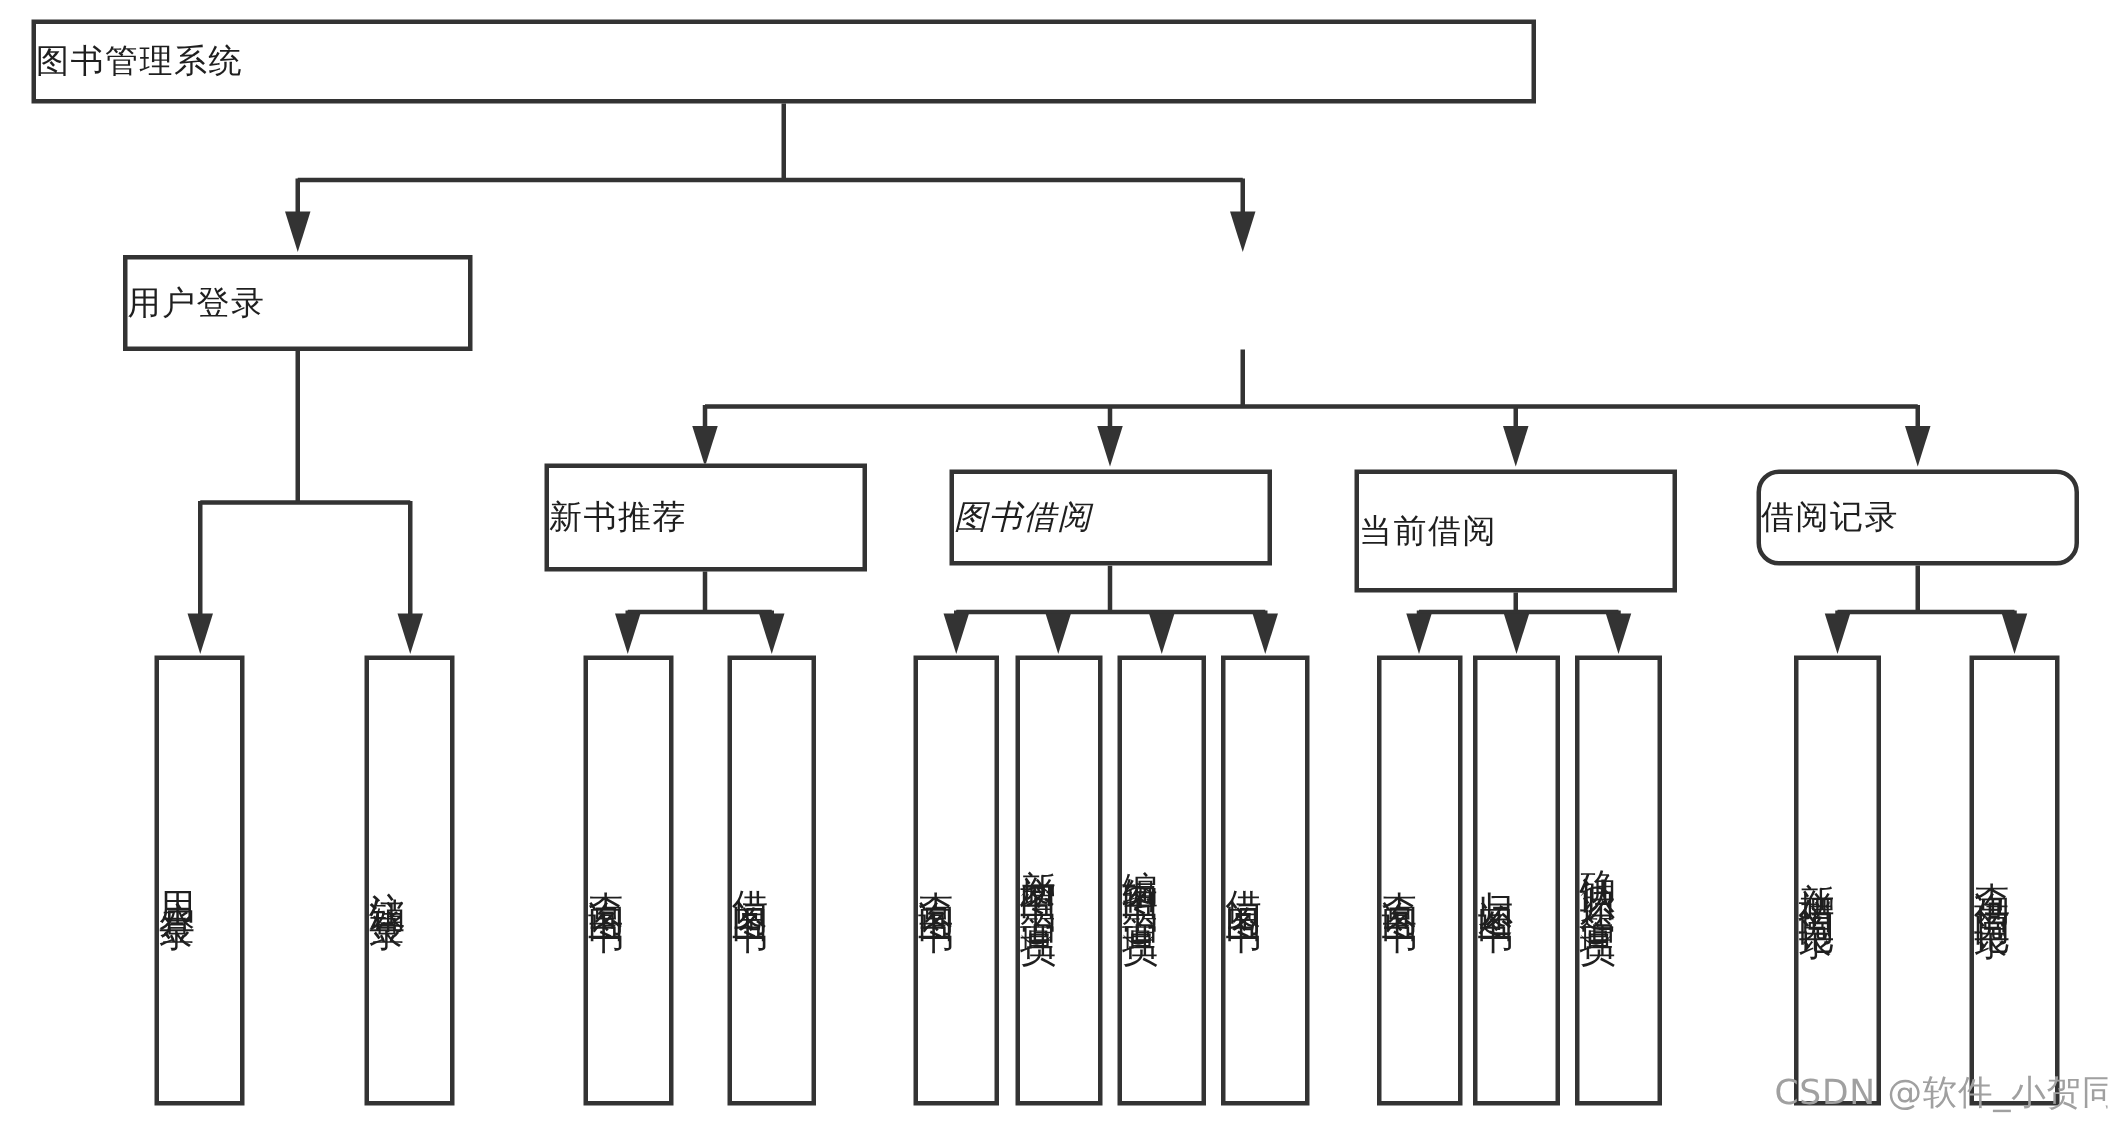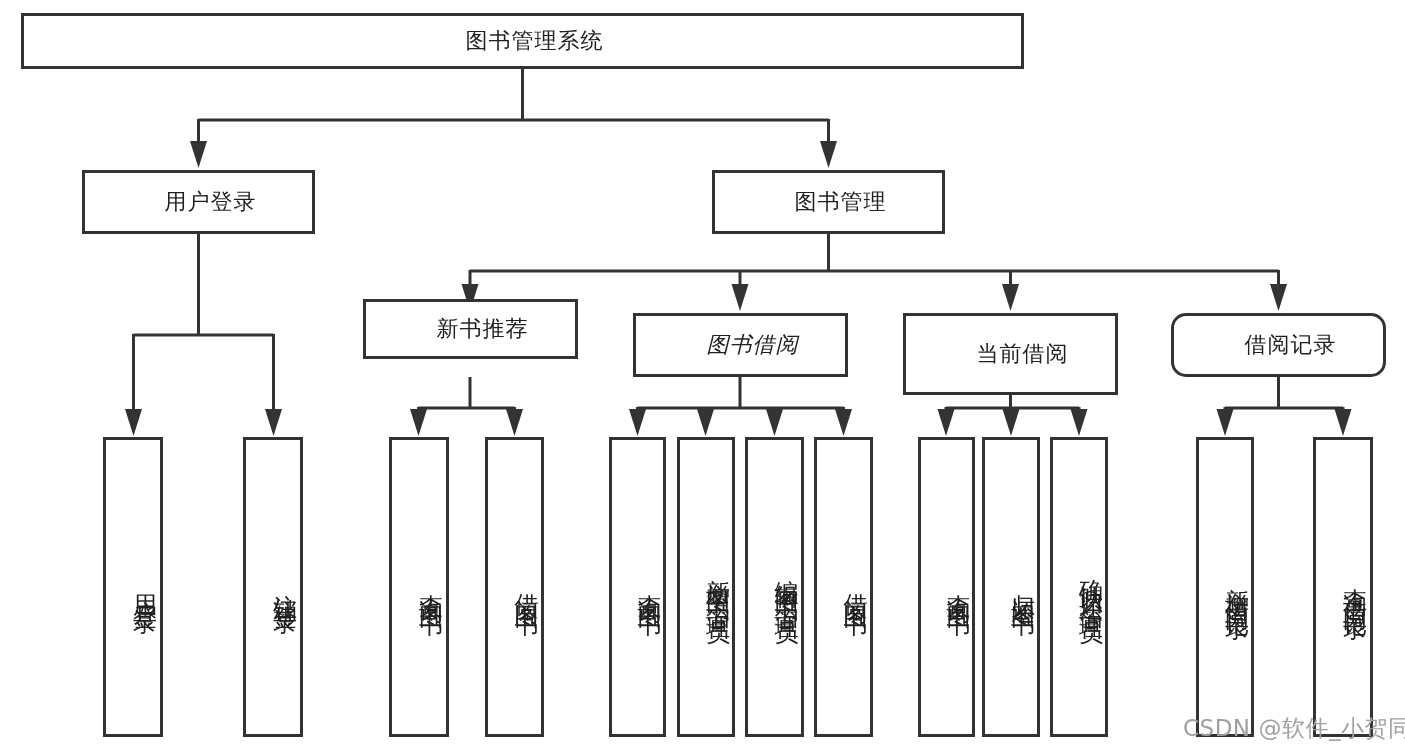--- a/index.html
+++ b/index.html
@@ -35,38 +35,36 @@
     fill: var(--line);
     stroke: none;
   }
   .box {
     position: absolute;
     box-sizing: border-box;
     border: 3px solid var(--line);
     background: var(--background);
     display: flex;
     align-items: center;
-    justify-content: center;
     color: var(--text);
-    padding-left: 24px;
   }
   .hbox { font-size: 22px; letter-spacing: 1px; }
   .vbox .vlabel {
     writing-mode: vertical-rl;
     text-orientation: mixed;
     font-size: 24px;
     letter-spacing: 6px;
     line-height: 1;
     white-space: nowrap;
   }
   
   .n-root          { left: 21px;   top: 13px;  width: 1003px; height: 56px; }
   .n-user-login    { left: 82px;   top: 170px; width: 233px;  height: 64px; }
   .n-book-mgmt     { left: 712px;  top: 170px; width: 233px;  height: 64px; }
-  .n-new-book      { left: 363px;  top: 299px; width: 215px;  height: 60px; }
+  .n-new-book      { left: 363px;  top: 309px; width: 215px;  height: 72px; }
   .n-book-borrow   { left: 633px;  top: 313px; width: 215px;  height: 64px; font-style: italic; }
   .n-cur-borrow    { left: 903px;  top: 313px; width: 215px;  height: 82px; }
   .n-borrow-rec    { left: 1171px; top: 313px; width: 215px;  height: 64px; border-radius: 15px; }
   .leaf            { top: 437px; height: 300px; }
   .lf-1  { left: 103px;  width: 60px; }
   .lf-2  { left: 243px;  width: 60px; }
   .lf-3  { left: 389px;  width: 60px; }
   .lf-4  { left: 485px;  width: 59px; }
   .lf-5  { left: 609px;  width: 57px; }
   .lf-6  { left: 677px;  width: 58px; }
@@ -133,23 +131,20 @@
     <use href="#ah" x="1343" y="436"></use>
   </svg>
 
   <div class="box hbox n-root">
     <span>图书管理系统</span>
   </div>
 
   <div class="box hbox n-user-login">
     <span>用户登录</span>
   </div>
-  <div class="box hbox n-book-mgmt">
-    <span>图书管理</span>
-  </div>
 
   <div class="box hbox n-new-book">
     <span>新书推荐</span>
   </div>
   <div class="box hbox n-book-borrow">
     <span>图书借阅</span>
   </div>
   <div class="box hbox n-cur-borrow">
     <span>当前借阅</span>
   </div>

